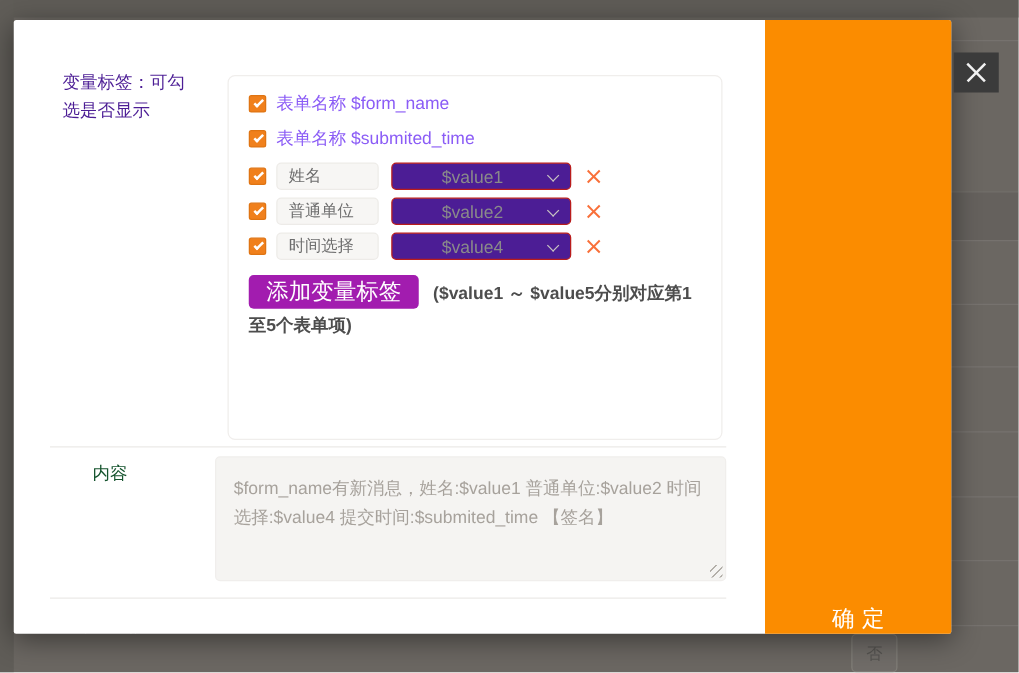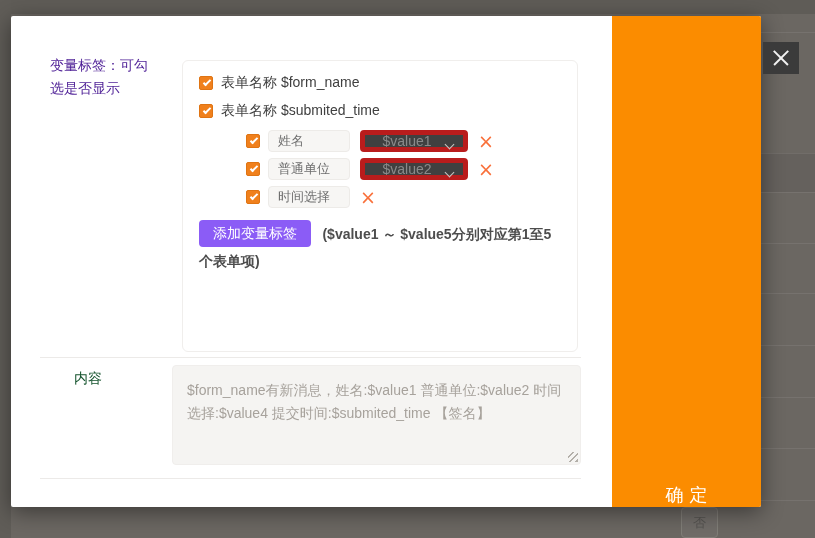--- a/index.html
+++ b/index.html
@@ -29,42 +29,42 @@
   .close-btn i.a { transform:rotate(45deg); }
   .close-btn i.b { transform:rotate(-45deg); }
 
   .field-label { position:absolute; left:39px; top:38px; width:106px; font-size:14px; line-height:23px; color:#4c1d95; }
   .content-label { position:absolute; left:39px; top:354px; font-size:14px; color:#14532d;margin-left:24px; }
 
   .tagbox { position:absolute; left:171px; top:44px; width:396px; height:292px;
             border:1px solid #f0eeec; border-radius:6px; padding:13px 14px 0 16px; }
 
   .simple-row { display:flex; align-items:center; margin-bottom:11px; height:17px; }
-  .simple-row .lbl { font-size:14px; color:#404040; margin-left:8px; }
+  .simple-row .lbl { font-size:14px; color:#8b5cf6; margin-left:8px; }
 
   .checkbox { width:14px; height:14px; flex:0 0 14px; background:#f0801c; border:1px solid #df7413;
               border-radius:2px; position:relative; cursor:pointer; display:inline-block; }
   .checkbox .tick { position:absolute; left:2.5px; top:3px; width:8px; height:4px;
                     border-left:2px solid #fff; border-bottom:2px solid #fff; transform:rotate(-45deg); }
 
-  .mapped-row { display:flex; align-items:center; margin-bottom:6px; height:22px;margin-left:47px; }
+  .mapped-row { display:flex; align-items:center; margin-bottom:6px; height:22px; }
   .field-box { width:82px; height:22px; margin-left:8px; background:#f7f6f4; border:1px solid #edebe8;
                border-radius:4px; font-size:13px; color:#6e6e6e; line-height:20px; padding-left:9px;
                overflow:hidden; white-space:nowrap; }
-  .var-select { width:108px; height:22px; margin-left:10px; background:#404040; border:5px solid #b91c1c;
+  .var-select { width:144px; height:22px; margin-left:10px; background:#4c1d95; border:1px solid #b91c1c;
                 border-radius:4px; display:flex; align-items:center; justify-content:center; cursor:pointer;
                 position:relative; }
   .var-select .val { font-size:14px; color:#8a8a8a; margin-right:14px; }
   .chevron { position:absolute; right:10px; top:6px; width:7px; height:7px;
              border-right:1.6px solid #c9c6c2; border-bottom:1.6px solid #c9c6c2; transform:rotate(45deg); }
   .remove-x { margin-left:10px; font-size:19px; line-height:19px; color:#f9703a; cursor:pointer; font-family:"DejaVu Sans", sans-serif; }
 
   .add-row { margin-top:12px; line-height:26px; }
-  .add-btn { display:inline-block; vertical-align:middle; height:27px; padding:0 14px; background:#8b5cf6;
-             border:none; border-radius:4px; color:#ffffff; font-size:14px; line-height:27px; cursor:pointer;
+  .add-btn { display:inline-block; vertical-align:middle; height:27px; padding:0 14px; background:#a21caf;
+             border:none; border-radius:4px; color:#ffffff; font-size:18px; line-height:27px; cursor:pointer;
              font-family:"Liberation Sans", sans-serif; }
   .add-hint { font-size:14px; font-weight:bold; color:#4d4d4d; margin-left:7px; vertical-align:middle; }
 
   .warning { margin-top:15px; font-size:14px; line-height:23px; color:#ff2b2b; width:364px; }
 
   .divider { position:absolute; left:29px; width:541px; height:1px; background:#eceae8; }
   .divider.d1 { top:341px; }
   .divider.d2 { top:462px; }
 
   .content-wrap { position:absolute; left:161px; top:349px; width:409px; height:100px; }
@@ -136,20 +136,24 @@
           <span class="chevron"></span>
         </div>
         <span class="remove-x">×</span>
       </div>
 
       <div class="mapped-row">
         <span class="checkbox">
             <span class="tick"></span>
           </span>
         <div class="field-box">时间选择</div>
+        <div class="var-select">
+          <span class="val">$value4</span>
+          <span class="chevron"></span>
+        </div>
         <span class="remove-x">×</span>
       </div>
 
       <div class="add-row">
         <button class="add-btn">添加变量标签</button>
         <span class="add-hint">($value1 ～ $value5分别对应第1至5个表单项)</span>
       </div>
 
     </div>
 

